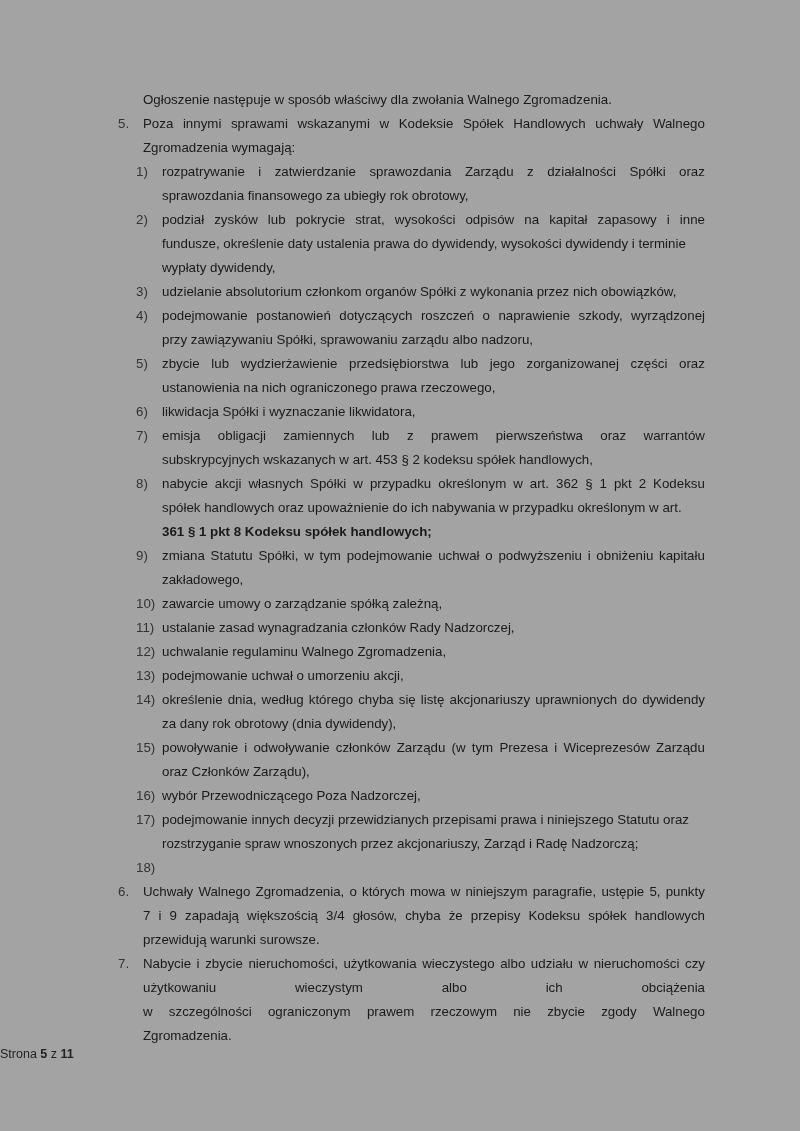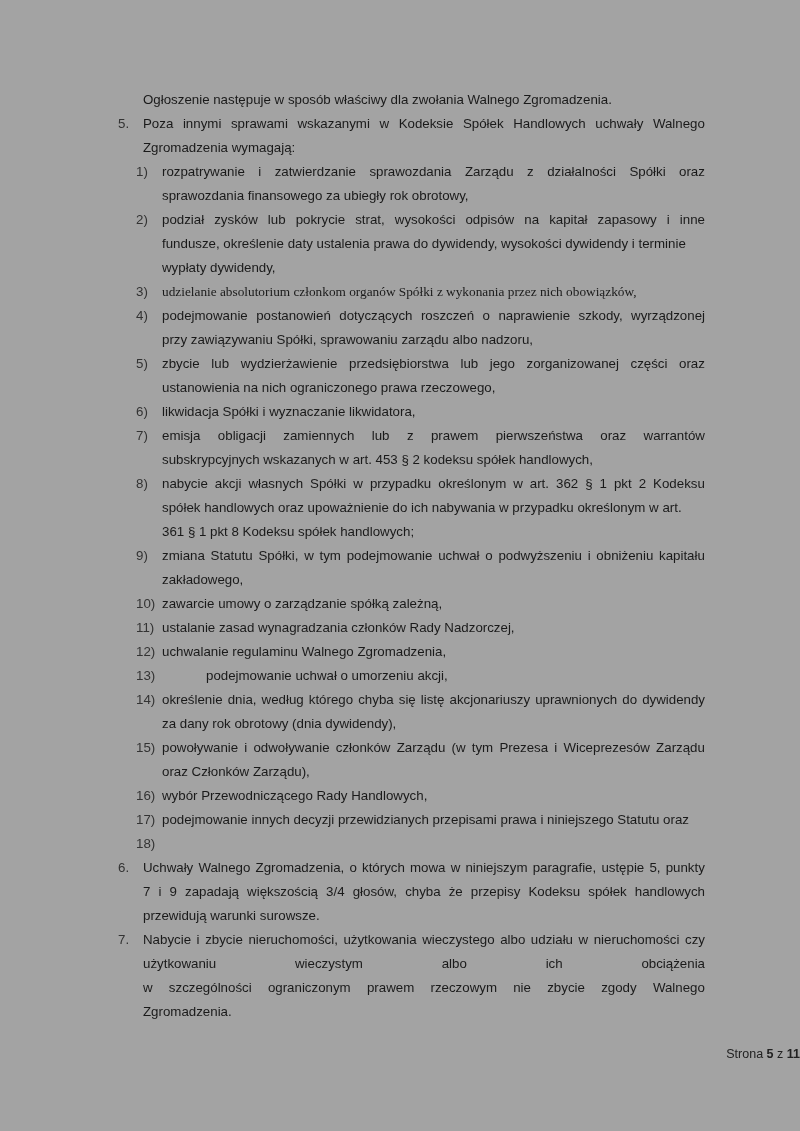--- a/index.html
+++ b/index.html
@@ -4,21 +4,21 @@
 <style>
   html, body { margin: 0; padding: 0; background: #ffffff; }
   body { width: 800px; height: 1131px; position: relative; overflow: hidden;
          font-family: "Liberation Sans", sans-serif; color: #1a1a1a; }
   .page { position: absolute; left: 0; top: 0; width: 800px; height: 1131px; background: #a3a3a3; }
   .content { position: absolute; left: 0; top: 88px; width: 800px; font-size: 13.3px; line-height: 24px; }
   .line { position: relative; height: 24px; white-space: nowrap; }
   .txt { position: absolute; }
   .justify { display: flex; justify-content: space-between; }
   .num { position: absolute; color: #333; }
-  .footer { position: absolute; top: 1047px; left: 0; width: 800px; text-align: right; font-size: 12.5px; color: #222; }
+  .footer { position: absolute; top: 1047px; left: 0; width: 800px; text-align: left; font-size: 12.5px; color: #222; }
   .footer .b { font-weight: bold; }
 </style>
 </head>
 <body>
 
 <div class="page">
   <div class="content" id="content">
       <div class="line">
         <span class="txt" style="left: 143px;">Ogłoszenie następuje w sposób właściwy dla zwołania Walnego Zgromadzenia.</span>
       </div>
@@ -75,21 +75,21 @@
         </span>
       </div>
       <div class="line">
         <span class="txt" style="left: 162px;">fundusze, określenie daty ustalenia prawa do dywidendy, wysokości dywidendy i terminie</span>
       </div>
       <div class="line">
         <span class="txt" style="left: 162px;">wypłaty dywidendy,</span>
       </div>
       <div class="line">
         <span class="num" style="left: 136px;">3)</span>
-        <span class="txt" style="left: 162px; font-family: Liberation Serif, serif;">udzielanie absolutorium członkom organów Spółki z wykonania przez nich obowiązków,</span>
+        <span class="txt" style="left: 162px;">udzielanie absolutorium członkom organów Spółki z wykonania przez nich obowiązków,</span>
       </div>
       <div class="line">
         <span class="num" style="left: 136px;">4)</span>
         <span class="txt justify" style="left: 162px; width: 543px;">
           <span>podejmowanie</span>
           <span>postanowień</span>
           <span>dotyczących</span>
           <span>roszczeń</span>
           <span>o</span>
           <span>naprawienie</span>
@@ -155,21 +155,21 @@
           <span>1</span>
           <span>pkt</span>
           <span>2</span>
           <span>Kodeksu</span>
         </span>
       </div>
       <div class="line">
         <span class="txt" style="left: 162px;">spółek handlowych oraz upoważnienie do ich nabywania w przypadku określonym w art.</span>
       </div>
       <div class="line">
-        <span class="txt" style="left: 162px;">361 § 1 pkt 8 Kodeksu spółek handlowych;</span>
+        <span class="txt" style="left: 162px; font-weight: bold;">361 § 1 pkt 8 Kodeksu spółek handlowych;</span>
       </div>
       <div class="line">
         <span class="num" style="left: 136px;">9)</span>
         <span class="txt justify" style="left: 162px; width: 543px;">
           <span>zmiana</span>
           <span>Statutu</span>
           <span>Spółki,</span>
           <span>w</span>
           <span>tym</span>
           <span>podejmowanie</span>
@@ -191,21 +191,21 @@
       <div class="line">
         <span class="num" style="left: 136px;">11)</span>
         <span class="txt" style="left: 162px;">ustalanie zasad wynagradzania członków Rady Nadzorczej,</span>
       </div>
       <div class="line">
         <span class="num" style="left: 136px;">12)</span>
         <span class="txt" style="left: 162px;">uchwalanie regulaminu Walnego Zgromadzenia,</span>
       </div>
       <div class="line">
         <span class="num" style="left: 136px;">13)</span>
-        <span class="txt" style="left: 162px; margin-left: 44px;">podejmowanie uchwał o umorzeniu akcji,</span>
+        <span class="txt" style="left: 162px;">podejmowanie uchwał o umorzeniu akcji,</span>
       </div>
       <div class="line">
         <span class="num" style="left: 136px;">14)</span>
         <span class="txt justify" style="left: 162px; width: 543px;">
           <span>określenie</span>
           <span>dnia,</span>
           <span>według</span>
           <span>którego</span>
           <span>chyba</span>
           <span>się</span>
@@ -233,25 +233,28 @@
           <span>i</span>
           <span>Wiceprezesów</span>
           <span>Zarządu</span>
         </span>
       </div>
       <div class="line">
         <span class="txt" style="left: 162px;">oraz Członków Zarządu),</span>
       </div>
       <div class="line">
         <span class="num" style="left: 136px;">16)</span>
-        <span class="txt" style="left: 162px;">wybór Przewodniczącego Rady Handlowych,</span>
+        <span class="txt" style="left: 162px;">wybór Przewodniczącego Poza Nadzorczej,</span>
       </div>
       <div class="line">
         <span class="num" style="left: 136px;">17)</span>
         <span class="txt" style="left: 162px;">podejmowanie innych decyzji przewidzianych przepisami prawa i niniejszego Statutu oraz</span>
+      </div>
+      <div class="line">
+        <span class="txt" style="left: 162px;">rozstrzyganie spraw wnoszonych przez akcjonariuszy, Zarząd i Radę Nadzorczą;</span>
       </div>
       <div class="line">
         <span class="num" style="left: 136px;">18)</span>
       </div>
       <div class="line">
         <span class="num" style="left: 118px;">6.</span>
         <span class="txt justify" style="left: 143px; width: 562px;">
           <span>Uchwały</span>
           <span>Walnego</span>
           <span>Zgromadzenia,</span>

